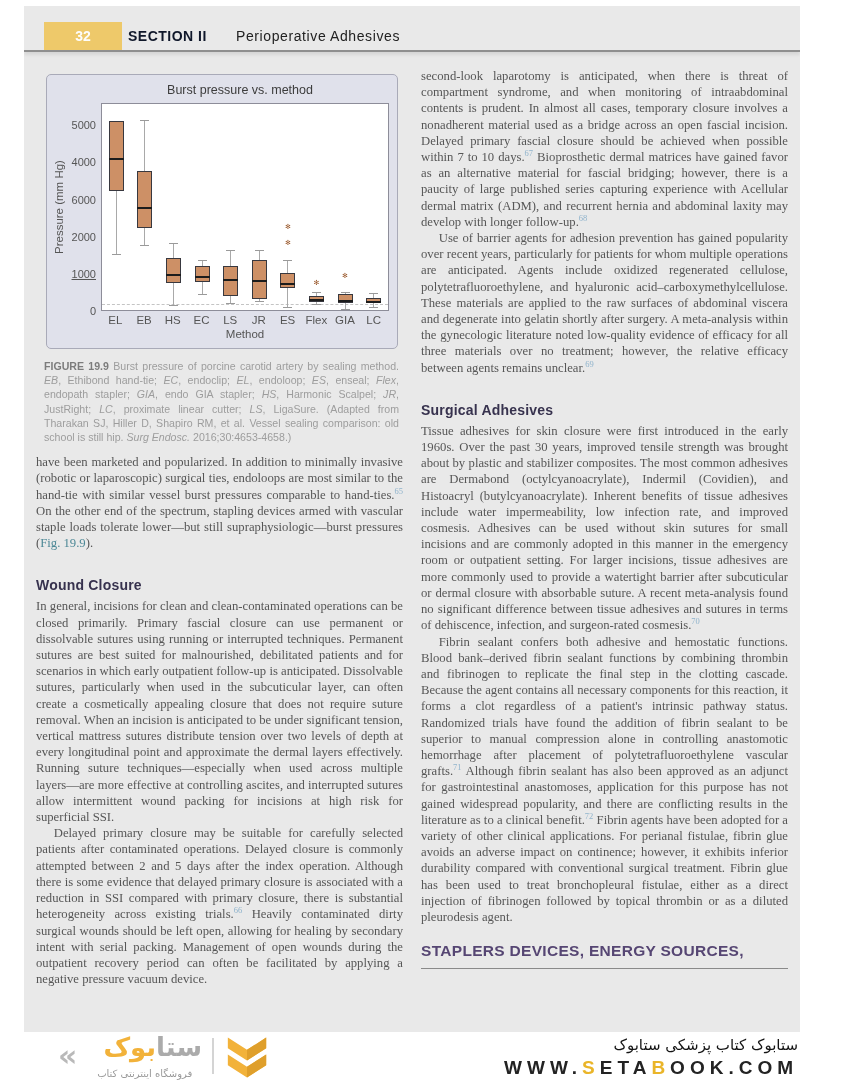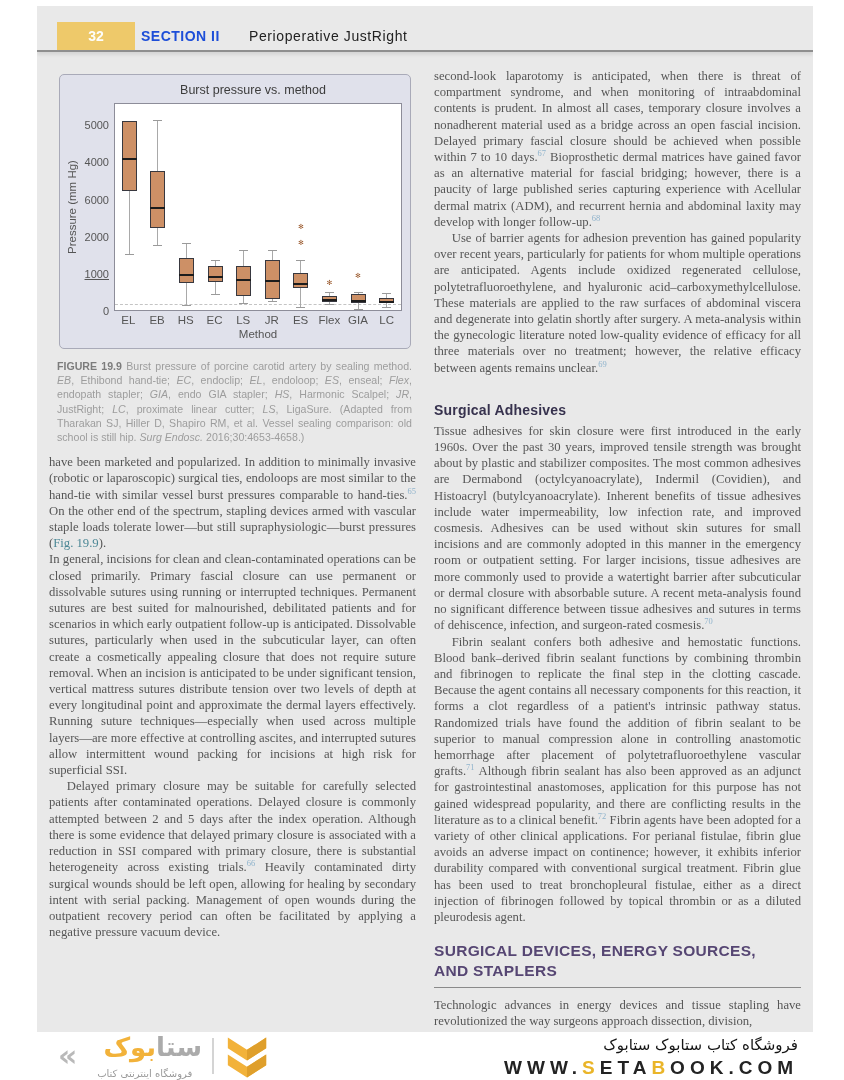--- a/index.html
+++ b/index.html
@@ -1,25 +1,25 @@
 <!DOCTYPE html>
 <html><head>
 <meta charset="utf-8">
 <style>
   * { margin:0; padding:0; box-sizing:border-box; }
   body { background:#fff; font-family:"Liberation Serif", serif; }
   .canvas { position:relative; width:844px; height:1080px; background:#fff; overflow:hidden; }
 
-  .page { position:absolute; left:37px; top:6px; width:776px; height:1026px; background:#e9e9e9; overflow:hidden;padding-left:40px; }
+  .page { position:absolute; left:24px; top:6px; width:776px; height:1026px; background:#e9e9e9; overflow:hidden;padding-left:40px; }
 
   
   .header { position:absolute; top:16px; left:0; right:0; height:30px; border-bottom:2px solid #8f8f8f; box-shadow:0 3px 3px rgba(0,0,0,0.08); }
   .pagenum-box { position:absolute; left:20px; top:0; width:78px; height:28px; background:#eec96a; display:flex; align-items:center; justify-content:center;
     font:bold 14px "Liberation Sans", sans-serif; color:#fdfdfb; }
-  .section-label { position:absolute; left:104px; top:6px; font:bold 14px "Liberation Sans", sans-serif; color:#1d4ed8; letter-spacing:0.5px; }
+  .section-label { position:absolute; left:104px; top:6px; font:bold 14px "Liberation Sans", sans-serif; color:#0f172a; letter-spacing:0.5px; }
   .section-title { position:absolute; left:212px; top:6px; font:14px "Liberation Sans", sans-serif; color:#222; letter-spacing:0.6px; }
 
   
   .cols { position:absolute; top:62px; left:12px; right:12px; bottom:0; display:flex; gap:18px; }
   .col { flex:1; min-width:0; }
 
   p.body { font:12.7px/16.2px "Liberation Serif", serif; color:#565656; text-align:justify; }
   p.indent { text-indent:1.4em; }
   .sup { color:#8fb3cc; font-size:8.5px; vertical-align:super; line-height:0; }
   .fig { color:#4d8896; }
@@ -68,21 +68,21 @@
 </style>
 </head>
 <body>
 
 <div class="canvas">
   <div class="page">
 
     <div class="header">
       <div class="pagenum-box">32</div>
       <div class="section-label">SECTION II</div>
-      <div class="section-title">Perioperative JustRight</div>
+      <div class="section-title">Perioperative Adhesives</div>
     </div>
 
     <div class="cols">
 
       <div class="col">
 
         <div class="chart">
           <div class="chart-title">Burst pressure vs. method</div>
           <div class="chart-body">
             <div class="ylabel">Pressure (mm Hg)</div>
@@ -163,36 +163,35 @@
               <div class="xtick">Flex</div>
               <div class="xtick">GIA</div>
               <div class="xtick">LC</div>
             </div>
           <div class="xlabel">Method</div>
         </div>
 
         <div class="caption"><span class="figlabel">FIGURE 19.9</span><span> Burst pressure of porcine carotid artery by sealing method. </span><span class="it">EB</span><span>, Ethibond hand-tie; </span><span class="it">EC</span><span>, endoclip; </span><span class="it">EL</span><span>, endoloop; </span><span class="it">ES</span><span>, enseal; </span><span class="it">Flex</span><span>, endopath stapler; </span><span class="it">GIA</span><span>, endo GIA stapler; </span><span class="it">HS</span><span>, Harmonic Scalpel; </span><span class="it">JR</span><span>, JustRight; </span><span class="it">LC</span><span>, proximate linear cutter; </span><span class="it">LS</span><span>, LigaSure. (Adapted from Tharakan SJ, Hiller D, Shapiro RM, et al. Vessel sealing comparison: old school is still hip. </span><span class="it">Surg Endosc.</span><span> 2016;30:4653-4658.)</span></div>
 
         <p class="body"><span>have been marketed and popularized. In addition to minimally invasive (robotic or laparoscopic) surgical ties, endoloops are most similar to the hand-tie with similar vessel burst pressures comparable to hand-ties.</span><span class="sup">65</span><span> On the other end of the spectrum, stapling devices armed with vascular staple loads tolerate lower—but still supraphysiologic—burst pressures (</span><span class="fig">Fig. 19.9</span><span>).</span></p>
+        <div class="h2">Wound Closure</div>
         <p class="body"><span>In general, incisions for clean and clean-contaminated operations can be closed primarily. Primary fascial closure can use permanent or dissolvable sutures using running or interrupted techniques. Permanent sutures are best suited for malnourished, debilitated patients and for scenarios in which early outpatient follow-up is anticipated. Dissolvable sutures, particularly when used in the subcuticular layer, can often create a cosmetically appealing closure that does not require suture removal. When an incision is anticipated to be under significant tension, vertical mattress sutures distribute tension over two levels of depth at every longitudinal point and approximate the dermal layers effectively. Running suture techniques—especially when used across multiple layers—are more effective at controlling ascites, and interrupted sutures allow intermittent wound packing for incisions at high risk for superficial SSI.</span></p>
         <p class="body indent"><span>Delayed primary closure may be suitable for carefully selected patients after contaminated operations. Delayed closure is commonly attempted between 2 and 5 days after the index operation. Although there is some evidence that delayed primary closure is associated with a reduction in SSI compared with primary closure, there is substantial heterogeneity across existing trials.</span><span class="sup">66</span><span> Heavily contaminated dirty surgical wounds should be left open, allowing for healing by secondary intent with serial packing. Management of open wounds during the outpatient recovery period can often be facilitated by applying a negative pressure vacuum device.</span></p>
       </div>
 
       <div class="col">
         <p class="body"><span>second-look laparotomy is anticipated, when there is threat of compartment syndrome, and when monitoring of intraabdominal contents is prudent. In almost all cases, temporary closure involves a nonadherent material used as a bridge across an open fascial incision. Delayed primary fascial closure should be achieved when possible within 7 to 10 days.</span><span class="sup">67</span><span> Bioprosthetic dermal matrices have gained favor as an alternative material for fascial bridging; however, there is a paucity of large published series capturing experience with Acellular dermal matrix (ADM), and recurrent hernia and abdominal laxity may develop with longer follow-up.</span><span class="sup">68</span></p>
         <p class="body indent"><span>Use of barrier agents for adhesion prevention has gained popularity over recent years, particularly for patients for whom multiple operations are anticipated. Agents include oxidized regenerated cellulose, polytetrafluoroethylene, and hyaluronic acid–carboxymethylcellulose. These materials are applied to the raw surfaces of abdominal viscera and degenerate into gelatin shortly after surgery. A meta-analysis within the gynecologic literature noted low-quality evidence of efficacy for all three materials over no treatment; however, the relative efficacy between agents remains unclear.</span><span class="sup">69</span></p>
         <div class="h2">Surgical Adhesives</div>
         <p class="body"><span>Tissue adhesives for skin closure were first introduced in the early 1960s. Over the past 30 years, improved tensile strength was brought about by plastic and stabilizer composites. The most common adhesives are Dermabond (octylcyanoacrylate), Indermil (Covidien), and Histoacryl (butylcyanoacrylate). Inherent benefits of tissue adhesives include water impermeability, low infection rate, and improved cosmesis. Adhesives can be used without skin sutures for small incisions and are commonly adopted in this manner in the emergency room or outpatient setting. For larger incisions, tissue adhesives are more commonly used to provide a watertight barrier after subcuticular or dermal closure with absorbable suture. A recent meta-analysis found no significant difference between tissue adhesives and sutures in terms of dehiscence, infection, and surgeon-rated cosmesis.</span><span class="sup">70</span></p>
         <p class="body indent"><span>Fibrin sealant confers both adhesive and hemostatic functions. Blood bank–derived fibrin sealant functions by combining thrombin and fibrinogen to replicate the final step in the clotting cascade. Because the agent contains all necessary components for this reaction, it forms a clot regardless of a patient's intrinsic pathway status. Randomized trials have found the addition of fibrin sealant to be superior to manual compression alone in controlling anastomotic hemorrhage after placement of polytetrafluoroethylene vascular grafts.</span><span class="sup">71</span><span> Although fibrin sealant has also been approved as an adjunct for gastrointestinal anastomoses, application for this purpose has not gained widespread popularity, and there are conflicting results in the literature as to a clinical benefit.</span><span class="sup">72</span><span> Fibrin agents have been adopted for a variety of other clinical applications. For perianal fistulae, fibrin glue avoids an adverse impact on continence; however, it exhibits inferior durability compared with conventional surgical treatment. Fibrin glue has been used to treat bronchopleural fistulae, either as a direct injection of fibrinogen followed by topical thrombin or as a diluted pleurodesis agent.</span></p>
         <div class="h1big">
-          <div>SURGICAL DEVICES, ENERGY SOURCES,</div>
-          <div>AND STAPLERS</div>
+          <div>STAPLERS DEVICES, ENERGY SOURCES,</div>
         </div>
         <div class="rule"></div>
-        <p class="body"><span>Technologic advances in energy devices and tissue stapling have revolutionized the way surgeons approach dissection, division,</span></p>
       </div>
 
     </div>
   </div>
 
   <div class="footer">
     <div class="footer-logo">
       <span class="logo-chevrons">«</span>
       <div class="logo-text-block">
         <div class="logo-fa"><span class="gray">ستا</span><span class="gold2">بوک</span></div>
@@ -200,17 +199,17 @@
       </div>
       <div class="logo-divider"></div>
       <svg class="logo-shield" width="46" height="46" viewBox="0 0 60 60">
         <polygon points="5,6 30,22 55,6 55,20 30,36 5,20" fill="#f2b23a"></polygon>
         <polygon points="30,22 55,6 55,20 30,36" fill="#df9f2b"></polygon>
         <polygon points="5,28 30,44 55,28 55,42 30,58 5,42" fill="#f2b23a"></polygon>
         <polygon points="30,44 55,28 55,42 30,58" fill="#df9f2b"></polygon>
       </svg>
     </div>
     <div class="footer-right">
-      <div class="shop-fa">فروشگاه کتاب ستابوک ستابوک</div>
+      <div class="shop-fa">ستابوک کتاب پزشکی ستابوک</div>
       <div class="url"><span>WWW.</span><span class="gold">S</span><span>ETA</span><span class="gold">B</span><span>OOK.COM</span></div>
     </div>
   </div>
 </div>
 
 </body></html>

